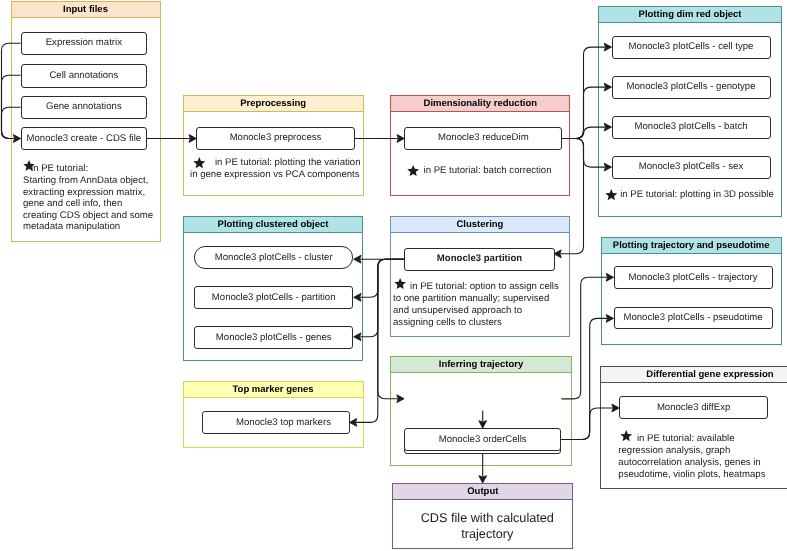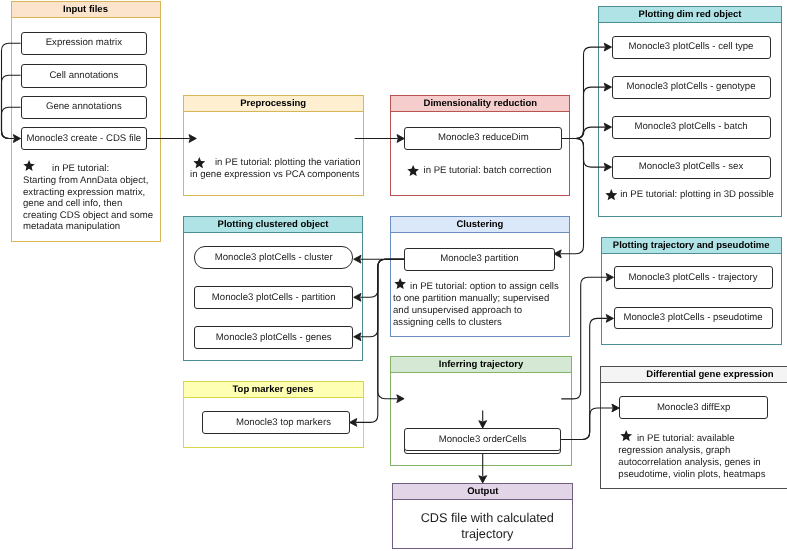--- a/index.html
+++ b/index.html
@@ -117,27 +117,28 @@
     </svg>
   <div id="nodes-layer">
       <div class="node" style="left: 20.6px; top: 31.5px; width: 126.5px; height: 23.3px;">Expression matrix</div>
       <div class="node" style="left: 20.6px; top: 63.5px; width: 126.5px; height: 24px;">Cell annotations</div>
       <div class="node" style="left: 20.6px; top: 95.5px; width: 126.5px; height: 23.3px;">Gene annotations</div>
       <div class="node" style="left: 20.6px; top: 127px; width: 126.5px; height: 23.3px;">Monocle3 create - CDS file</div>
       <div class="note" style="left: 23px; top: 162.6px;">
         <svg class="star" viewBox="0 0 100 95" width="12.1" height="10.89" style="left: 0.1px; top: -2.9px;">
           <path d="M50.00,0.00 L64.06,33.18 L100.00,36.29 L72.75,59.90 L80.90,95.00 L50.00,76.41 L19.10,95.00 L27.25,59.90 L0.00,36.29 L35.94,33.18 Z" fill="#1c1c1c"></path>
         </svg>
-        <div class="nline" style="top: 0px; left: 29px;">in PE tutorial:</div>
+        <div class="nline" style="top: 0px; left: 8px;">in PE tutorial:</div>
         <div class="nline" style="top: 12.3px; left: 0px;">Starting from AnnData object,</div>
         <div class="nline" style="top: 23.95px; left: 0px;">extracting expression matrix,</div>
         <div class="nline" style="top: 35.6px; left: 0px;">gene and cell info, then</div>
         <div class="nline" style="top: 47.25px; left: 0px;">creating CDS object and some</div>
         <div class="nline" style="top: 58.9px; left: 0px;">metadata manipulation</div>
       </div>
+      <div class="node" style="left: 196.3px; top: 126.5px; width: 158.4px; height: 23.3px;">Monocle3 preprocess</div>
       <div class="note" style="left: 207.9px; top: 156.8px;">
         <svg class="star" viewBox="0 0 100 95" width="12.6" height="11.34" style="left: -15.3px; top: 0px;">
           <path d="M50.00,0.00 L64.06,33.18 L100.00,36.29 L72.75,59.90 L80.90,95.00 L50.00,76.41 L19.10,95.00 L27.25,59.90 L0.00,36.29 L35.94,33.18 Z" fill="#1c1c1c"></path>
         </svg>
         <div class="nline" style="top: 0px; left: 7px;">in PE tutorial: plotting the variation</div>
         <div class="nline" style="top: 11.9px; left: -17.9px;">in gene expression vs PCA components</div>
       </div>
       <div class="node" style="left: 404.3px; top: 126.5px; width: 158px; height: 23.3px;">Monocle3 reduceDim</div>
       <div class="note" style="left: 423.5px; top: 164.8px;">
         <svg class="star" viewBox="0 0 100 95" width="12.3" height="11.07" style="left: -16.4px; top: 0.0999999px;">
@@ -151,21 +152,21 @@
       <div class="node" style="left: 611.5px; top: 155.5px; width: 159px; height: 23.2px;">Monocle3 plotCells - sex</div>
       <div class="note" style="left: 620.2px; top: 189.3px;">
         <svg class="star" viewBox="0 0 100 95" width="12.6" height="11.34" style="left: -15px; top: 0.0999999px;">
           <path d="M50.00,0.00 L64.06,33.18 L100.00,36.29 L72.75,59.90 L80.90,95.00 L50.00,76.41 L19.10,95.00 L27.25,59.90 L0.00,36.29 L35.94,33.18 Z" fill="#1c1c1c"></path>
         </svg>
         <div class="nline" style="top: 0px; left: 0px;">in PE tutorial: plotting in 3D possible</div>
       </div>
       <div class="node" style="left: 194.2px; top: 246.3px; width: 159px; height: 22.4px; border-radius: 11px;">Monocle3 plotCells - cluster</div>
       <div class="node" style="left: 194.2px; top: 286.3px; width: 159px; height: 22.4px;">Monocle3 plotCells - partition</div>
       <div class="node" style="left: 194.2px; top: 326.3px; width: 159px; height: 22.4px;">Monocle3 plotCells - genes</div>
-      <div class="node" style="left: 404.3px; top: 247.6px; width: 150.4px; height: 23.3px;">Monocle3 partition</div>
+      <div class="node" style="left: 404.3px; top: 247.6px; width: 150.4px; height: 23.3px; font-weight: bold;">Monocle3 partition</div>
       <div class="note" style="left: 393px; top: 281.2px;">
         <svg class="star" viewBox="0 0 100 95" width="12.3" height="11.07" style="left: 1px; top: -2.9px;">
           <path d="M50.00,0.00 L64.06,33.18 L100.00,36.29 L72.75,59.90 L80.90,95.00 L50.00,76.41 L19.10,95.00 L27.25,59.90 L0.00,36.29 L35.94,33.18 Z" fill="#1c1c1c"></path>
         </svg>
         <div class="nline" style="top: 0px; left: 17px;">in PE tutorial: option to assign cells</div>
         <div class="nline" style="top: 12.3px; left: 0px;">to one partition manually; supervised</div>
         <div class="nline" style="top: 24.2px; left: 0px;">and unsupervised approach to</div>
         <div class="nline" style="top: 36.1px; left: 0px;">assigning cells to clusters</div>
       </div>
       <div class="node" style="left: 613.5px; top: 266.1px; width: 159px; height: 22.6px;">Monocle3 plotCells - trajectory</div>

